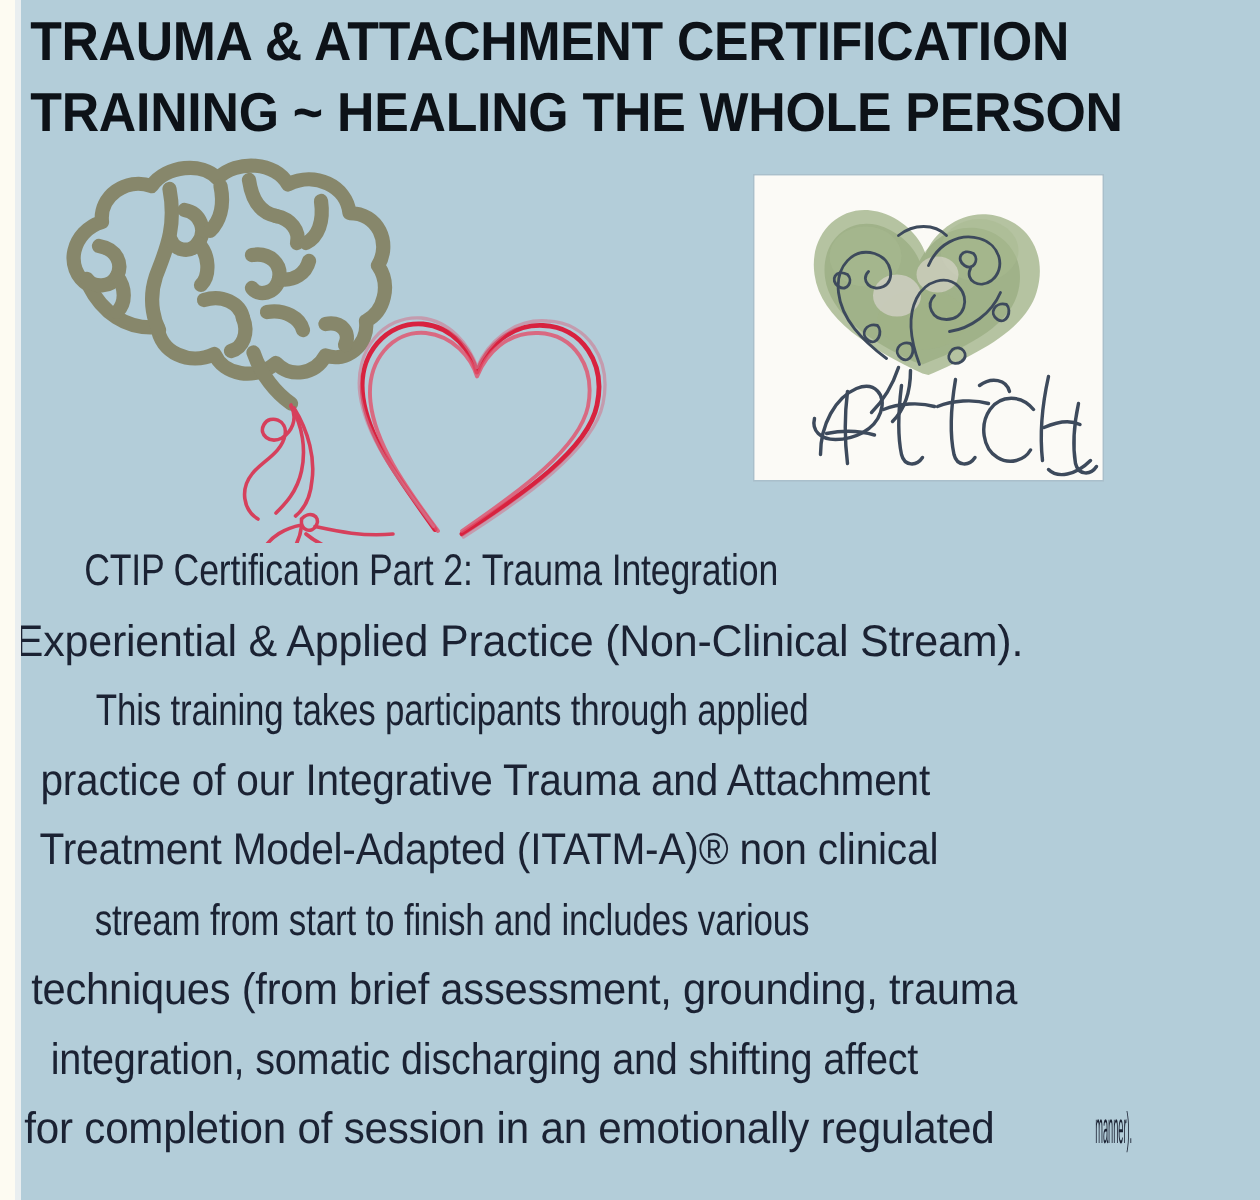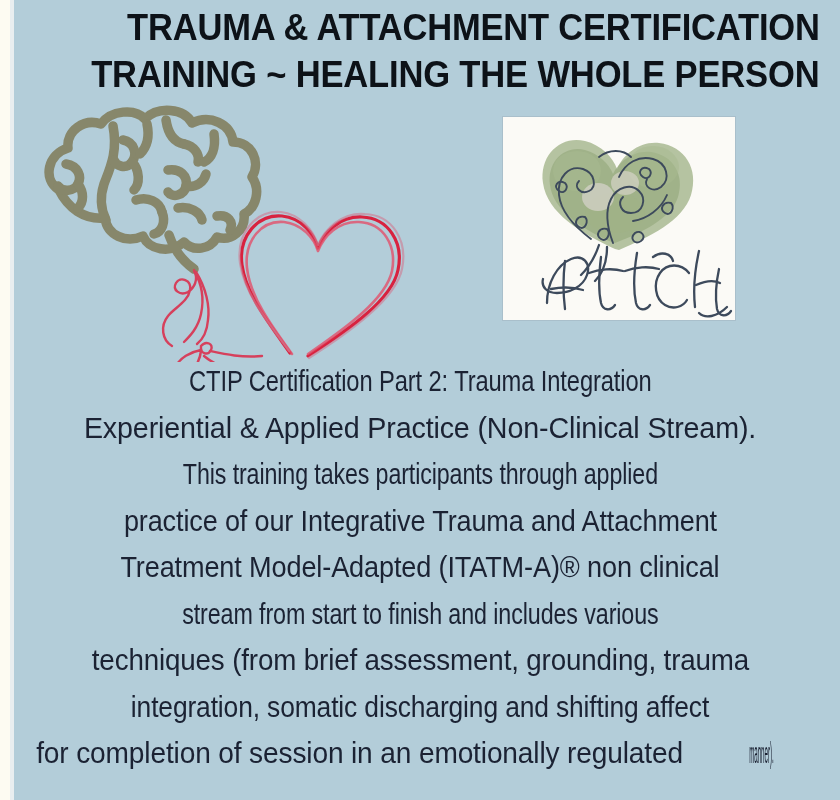--- a/index.html
+++ b/index.html
@@ -34,21 +34,21 @@
     background: #e9eef0;
     z-index: 5;
   }
 
   
   #heading {
     position: absolute;
     left: 0;
     top: 4px;
     width: 840px;
-    text-align: right;
+    text-align: left;
     z-index: 4;
   }
   .head-line {
     display: block;
     color: #0d1218;
     font-family: "Liberation Sans", sans-serif;
     font-weight: 700;
     font-size: 36.5px;
     line-height: 47px;
     letter-spacing: -0.2px;
@@ -86,21 +86,20 @@
     box-shadow: 0 0 0 1px rgba(160,180,192,0.55);
   }
   #logo-card svg { display: block; }
 
   
   #body-copy {
     position: absolute;
     left: 0;
     top: 358px;
     width: 840px;
-    text-align: center;
     z-index: 4;
     color: #1b2233;
   }
   .body-line {
     display: block;
     font-family: "Liberation Sans", sans-serif;
     font-weight: 400;
     font-size: 29.5px;
     line-height: 46.5px;
     letter-spacing: -0.15px;

